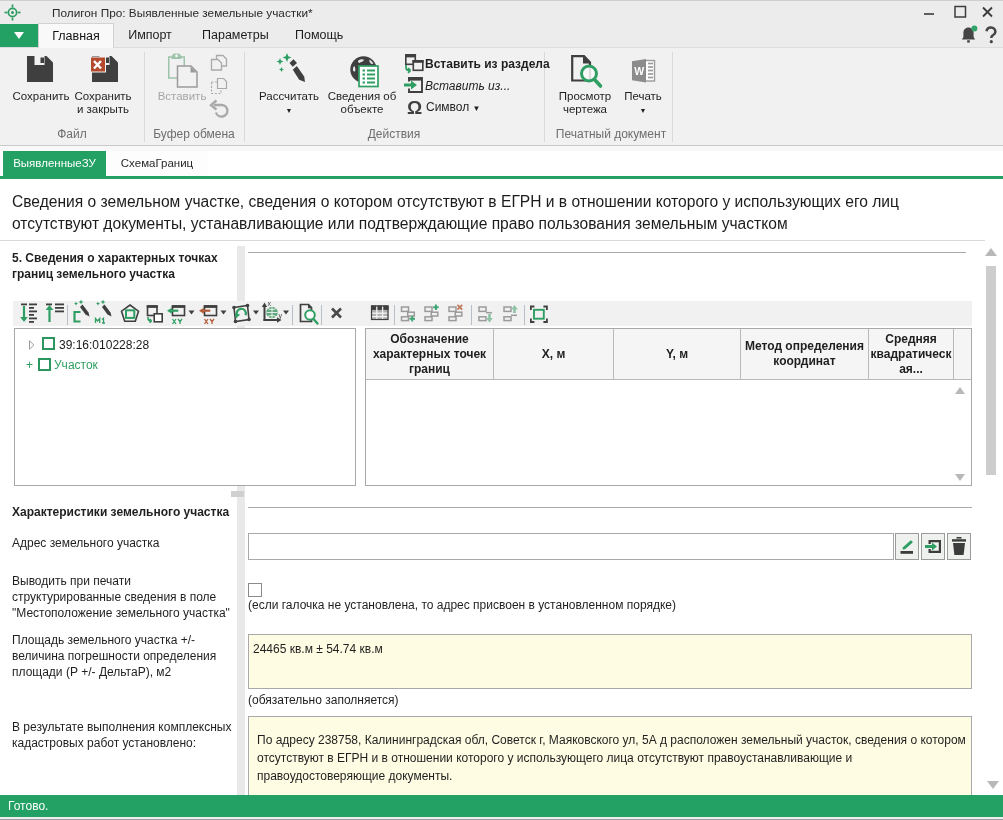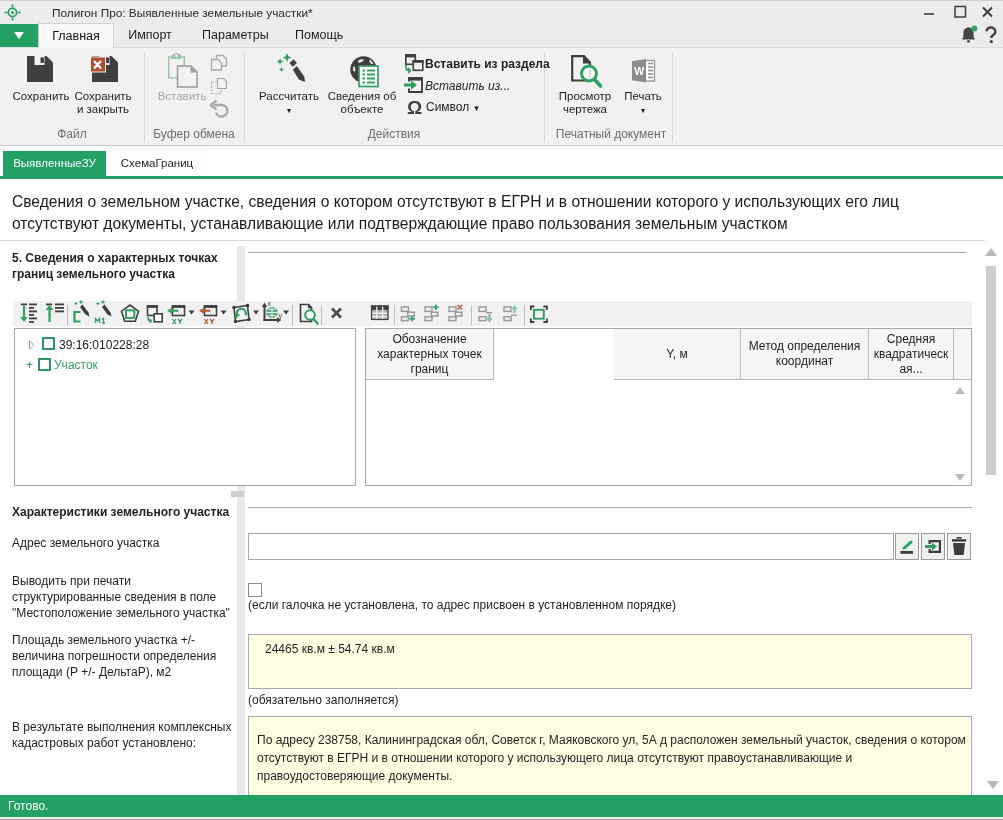--- a/index.html
+++ b/index.html
@@ -24,33 +24,33 @@
   #greenline { left:0; top:176px; width:1003px; height:3px; background:#23a164; }
   #intro { left:12px; top:191px; width:990px; font-size:15.6px; line-height:22px; color:#1c1c1c; }
   #hline1 { left:0; top:240px; width:985px; height:1px; background:#d9d9d9; }
   #splitcol { left:237px; top:246px; width:8px; height:549px; background:#e9e9e9; }
   .lab { position:absolute; font-size:12px; color:#1f1f1f; line-height:16px; }
   #sec5lab { left:12px; top:250px; font-weight:bold; width:220px; }
   #rline1 { left:248px; top:252px; width:718px; height:1px; background:#a9a9a9; }
   #toolbar { left:13px; top:301px; width:959px; height:25px; background:#f1f1f1; }
   .tsep { position:absolute; top:4px; width:1px; height:20px; background:#b9bfc7; }
   #tree { left:14px; top:328px; width:342px; height:158px; background:#fff; border:1px solid #a9a9a9; }
-  #table { left:365px; top:328px; width:607px; height:158px; background:#fff; border:1px solid #a9a9a9; }
+  #table { left:365px; top:328px; width:607px; height:158px; background:#fff; border:1px solid #a9a9a9;font-weight:bold; }
   .th { position:absolute; top:0; height:51px; background:#f5f5f5; border-right:1px solid #b9b9b9; border-bottom:1px solid #b9b9b9; font-size:12px; color:#1f1f1f; text-align:center; display:flex; align-items:center; justify-content:center; line-height:15px; }
   #splith { left:231px; top:491px; width:13px; height:6px; background:#d0d0d0; }
   #charlab { left:12px; top:504px; font-weight:bold; }
   #rline2 { left:248px; top:507px; width:724px; height:1px; background:#a9a9a9; }
   #addrlab { left:12px; top:535px; }
   #addrinput { left:248px; top:533px; width:646px; height:27px; background:#fff; border:1px solid #a9a9a9; }
   .fbtn { position:absolute; top:533px; width:24px; height:27px; background:#eef1ee; border:1px solid #9b9b9b; }
   #chklab { left:12px; top:573px; width:235px; }
   #chkbox { left:248px; top:583px; width:14px; height:14px; background:#fff; border:1px solid #8a8a8a; }
   #chkhint { left:248px; top:597px; }
   #arealab { left:12px; top:632px; width:235px; }
-  #areafield { left:248px; top:634px; width:724px; height:55px; background:#fefce2; border:1px solid #a9a9a9; font-size:12px; color:#1f1f1f; padding:7px 16px; }
+  #areafield { left:248px; top:634px; width:724px; height:55px; background:#fefce2; border:1px solid #a9a9a9; font-size:12px; color:#1f1f1f; padding:7px 4px; }
   #areahint { left:248px; top:692px; }
   #notelab { left:12px; top:719px; width:235px; }
   #notefield { left:248px; top:716px; width:724px; height:79px; background:#fefce2; border:1px solid #a9a9a9; border-bottom:none; font-size:12px; color:#1f1f1f; padding:14px 2px 6px 8px; line-height:18px; white-space:nowrap; }
   #scroll-thumb { left:986px; top:266px; width:10px; height:209px; background:#cdcdcd; }
   #statusbar { left:0; top:795px; width:1003px; height:22px; background:#23a164; color:#fff; font-size:12px; line-height:22px; padding-left:8px; }
   #bottomstrip { left:0; top:817px; width:1003px; height:3px; background:#ececec; border-bottom:1px solid #9e9e9e; }
 </style>
 </head>
 <body>
   <div class="abs" id="titlebar">
@@ -399,20 +399,21 @@
       <path d="M1.5 0.8 L5.8 5 L1.5 9.2 Z" fill="none" stroke="#9a9a9a" stroke-width="1"></path>
     </svg>
     <div style="position:absolute;left:27px;top:8px;width:13px;height:13px;border:2px solid #2b9660;background:#fff;box-sizing:border-box;"></div>
     <div class="abs" style="left:44px;top:9px;font-size:12px;color:#1a1a1a;">39:16:010228:28</div>
     <div class="abs" style="left:11px;top:29px;font-size:12px;color:#2f9e63;">+</div>
     <div style="position:absolute;left:23px;top:29px;width:13px;height:13px;border:2px solid #2b9660;background:#fff;box-sizing:border-box;"></div>
     <div class="abs" style="left:39px;top:29px;font-size:12px;color:#2f9e63;">Участок</div>
   </div>
   <div class="abs" id="table">
     <div class="th" style="left:0;width:128px;">Обозначение<br>характерных точек<br>границ</div>
+    <div class="th" style="left:128px;width:120px;">X, м</div>
     <div class="th" style="left:248px;width:127px;">Y, м</div>
     <div class="th" style="left:375px;width:128px;">Метод определения<br>координат</div>
     <div class="th" style="left:503px;width:85px;">Средняя<br>квадратическ<br>ая...</div>
     <div class="th" style="left:588px;width:17px;border-right:none;"></div>
     <svg style="position:absolute;left:588px;top:57px" width="12" height="9" viewBox="0 0 12 9">
       <path d="M6 1 L11 8 L1 8 Z" fill="#b8b8b8"></path>
     </svg>
     <svg style="position:absolute;left:588px;top:144px" width="12" height="9" viewBox="0 0 12 9">
       <path d="M1 1 L11 1 L6 8 Z" fill="#b8b8b8"></path>
     </svg>

